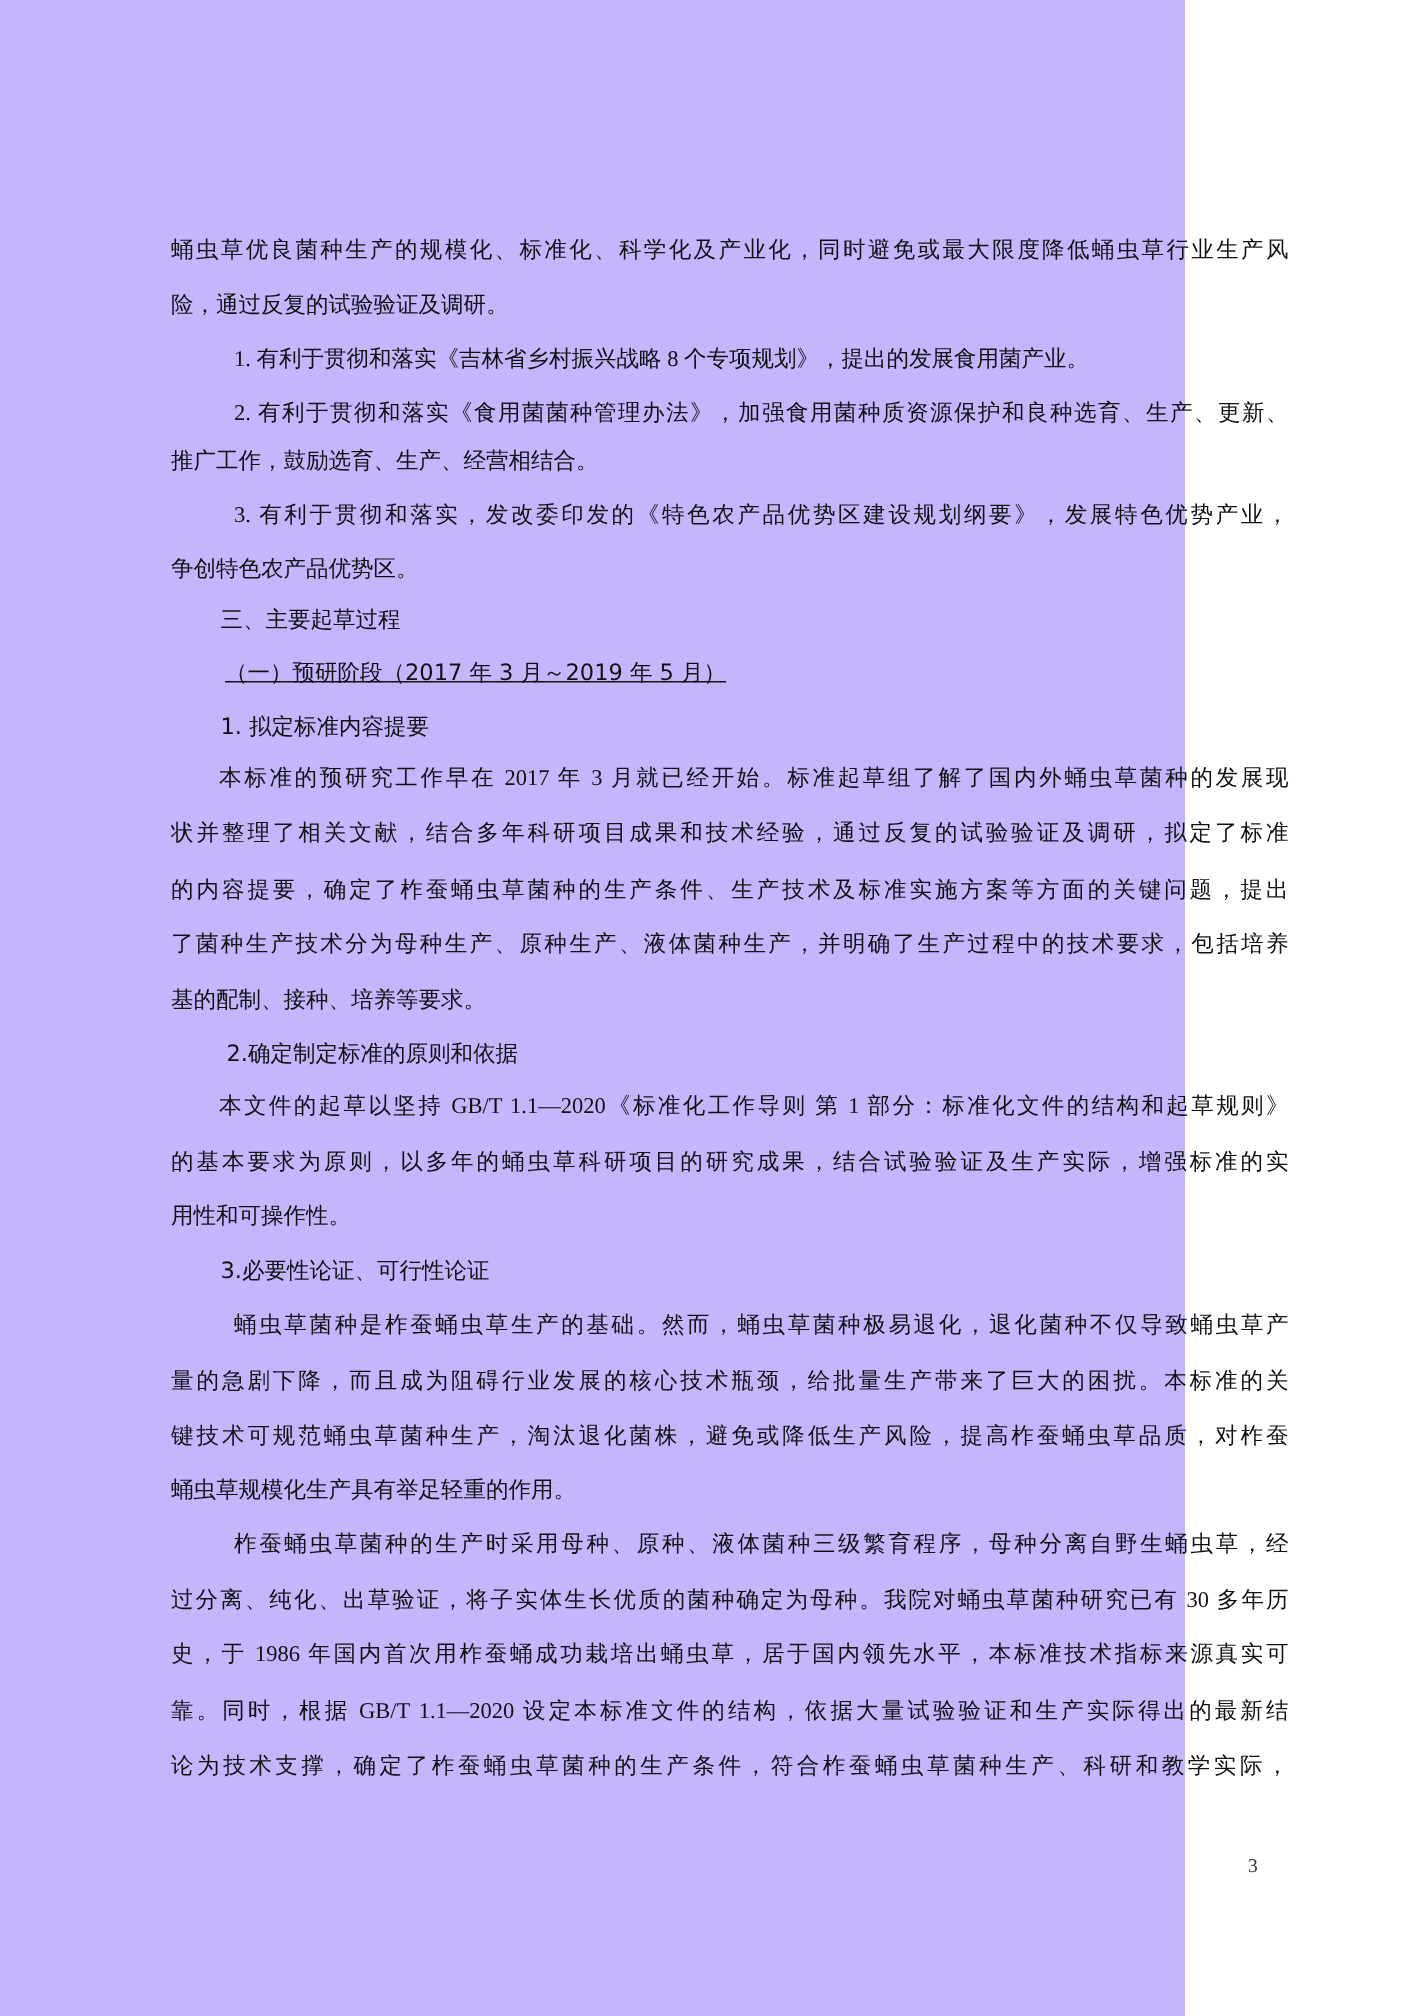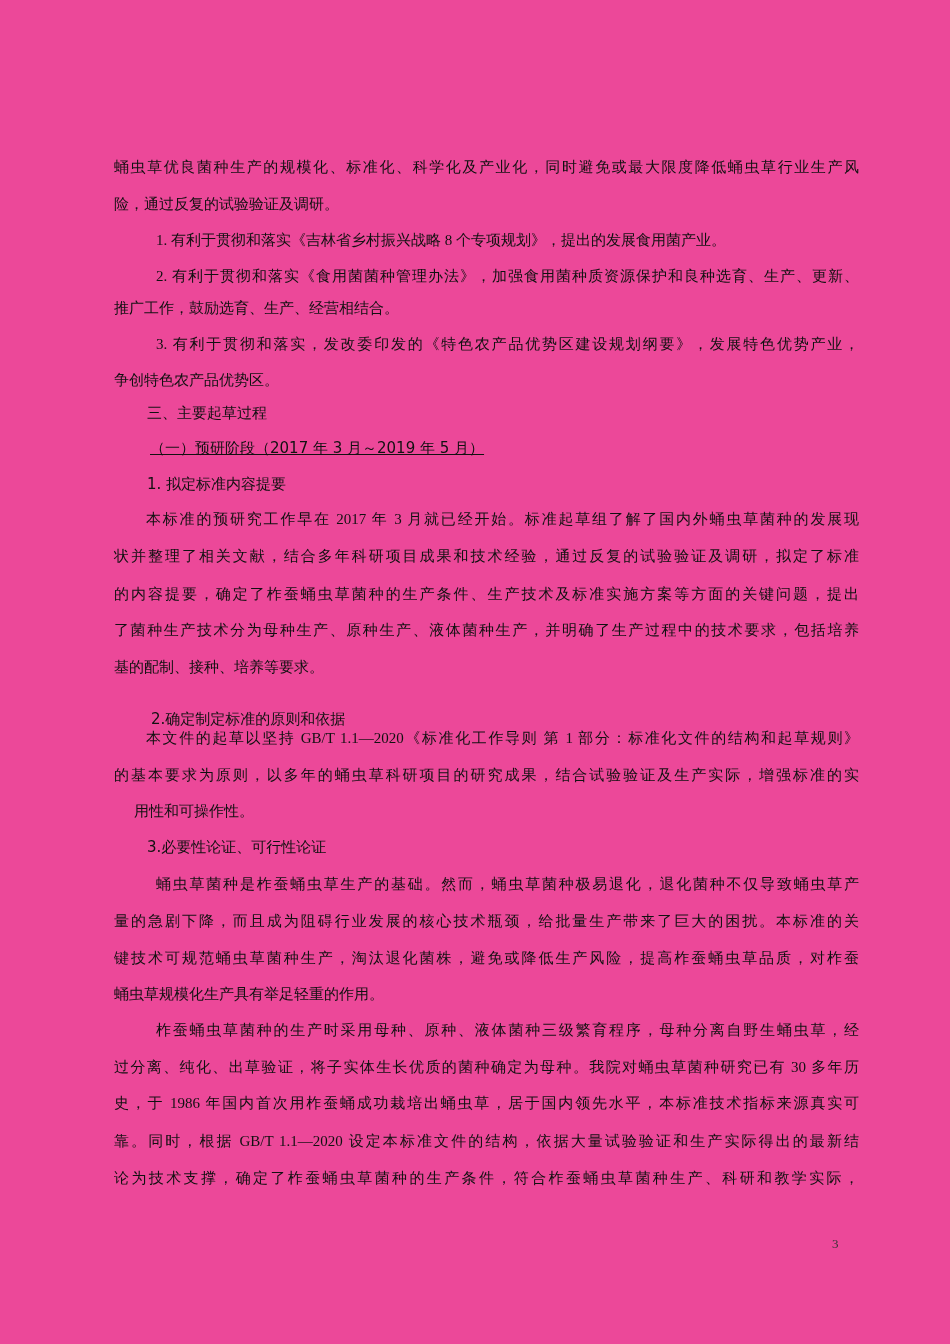--- a/index.html
+++ b/index.html
@@ -1,17 +1,17 @@
 <!DOCTYPE html>
 <html><head>
 <meta charset="utf-8">
 <style>
   html, body { margin: 0; padding: 0; background: #ffffff; }
   body { width: 950px; height: 1344px; position: relative; overflow: hidden; }
-  .page { position: absolute; left: 0; top: 0; width: 950px; height: 1344px; background: #ec4899; }
+  .page { position: absolute; left: 0; top: 0; width: 790px; height: 1344px; background: #c4b5fd; }
   .line {
     position: absolute;
     left: 114px;
     width: 745px;
     font-family: "Liberation Serif", "DejaVu Serif", serif;
     font-size: 15px;
     color: #111;
     white-space: nowrap;
     line-height: 20px;
     text-align: justify;
@@ -56,25 +56,25 @@
   <div class="heading" style="left:147px; top:403px;">三、主要起草过程</div>
   <div class="heading" style="left:150px; top:438px;text-decoration:underline;">（一）预研阶段（2017 年 3 月～2019 年 5 月）</div>
   <div class="heading" style="left:147px; top:474px;">1. 拟定标准内容提要</div>
 
   <div class="line indent" style="top:509px;">本标准的预研究工作早在 2017 年 3 月就已经开始。标准起草组了解了国内外蛹虫草菌种的发展现</div>
   <div class="line" style="top:584px;">的内容提要，确定了柞蚕蛹虫草菌种的生产条件、生产技术及标准实施方案等方面的关键问题，提出</div>
   <div class="line" style="top:546px;">状并整理了相关文献，结合多年科研项目成果和技术经验，通过反复的试验验证及调研，拟定了标准</div>
   <div class="line" style="top:620px;">了菌种生产技术分为母种生产、原种生产、液体菌种生产，并明确了生产过程中的技术要求，包括培养</div>
   <div class="line last" style="top:657px;">基的配制、接种、培养等要求。</div>
 
-  <div class="heading" style="left:151px; top:709px;">2.确定制定标准的原则和依据</div>
+  <div class="heading" style="left:151px; top:692px;">2.确定制定标准的原则和依据</div>
 
   <div class="line indent" style="top:728px;">本文件的起草以坚持 GB/T 1.1—2020《标准化工作导则 第 1 部分：标准化文件的结构和起草规则》</div>
   <div class="line" style="top:765px;">的基本要求为原则，以多年的蛹虫草科研项目的研究成果，结合试验验证及生产实际，增强标准的实</div>
-  <div class="line last" style="top:801px;margin-left:20px;">用性和可操作性。</div>
+  <div class="line last" style="top:801px;">用性和可操作性。</div>
 
   <div class="heading" style="left:147px; top:837px;">3.必要性论证、可行性论证</div>
 
   <div class="line indent2" style="top:874px;">蛹虫草菌种是柞蚕蛹虫草生产的基础。然而，蛹虫草菌种极易退化，退化菌种不仅导致蛹虫草产</div>
   <div class="line" style="top:911px;">量的急剧下降，而且成为阻碍行业发展的核心技术瓶颈，给批量生产带来了巨大的困扰。本标准的关</div>
   <div class="line" style="top:948px;">键技术可规范蛹虫草菌种生产，淘汰退化菌株，避免或降低生产风险，提高柞蚕蛹虫草品质，对柞蚕</div>
   <div class="line last" style="top:984px;">蛹虫草规模化生产具有举足轻重的作用。</div>
 
   <div class="line indent2" style="top:1020px;">柞蚕蛹虫草菌种的生产时采用母种、原种、液体菌种三级繁育程序，母种分离自野生蛹虫草，经</div>
   <div class="line" style="top:1057px;">过分离、纯化、出草验证，将子实体生长优质的菌种确定为母种。我院对蛹虫草菌种研究已有 30 多年历</div>

